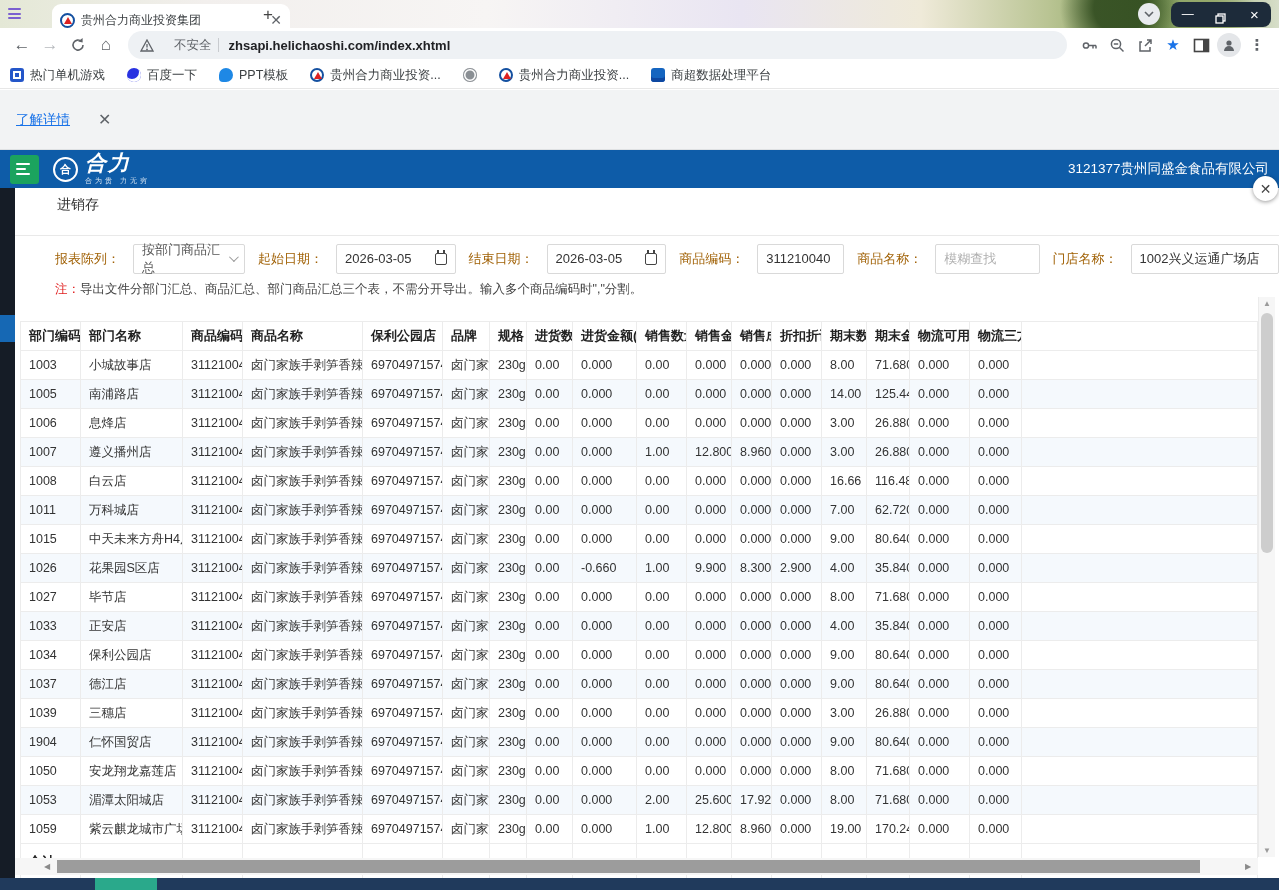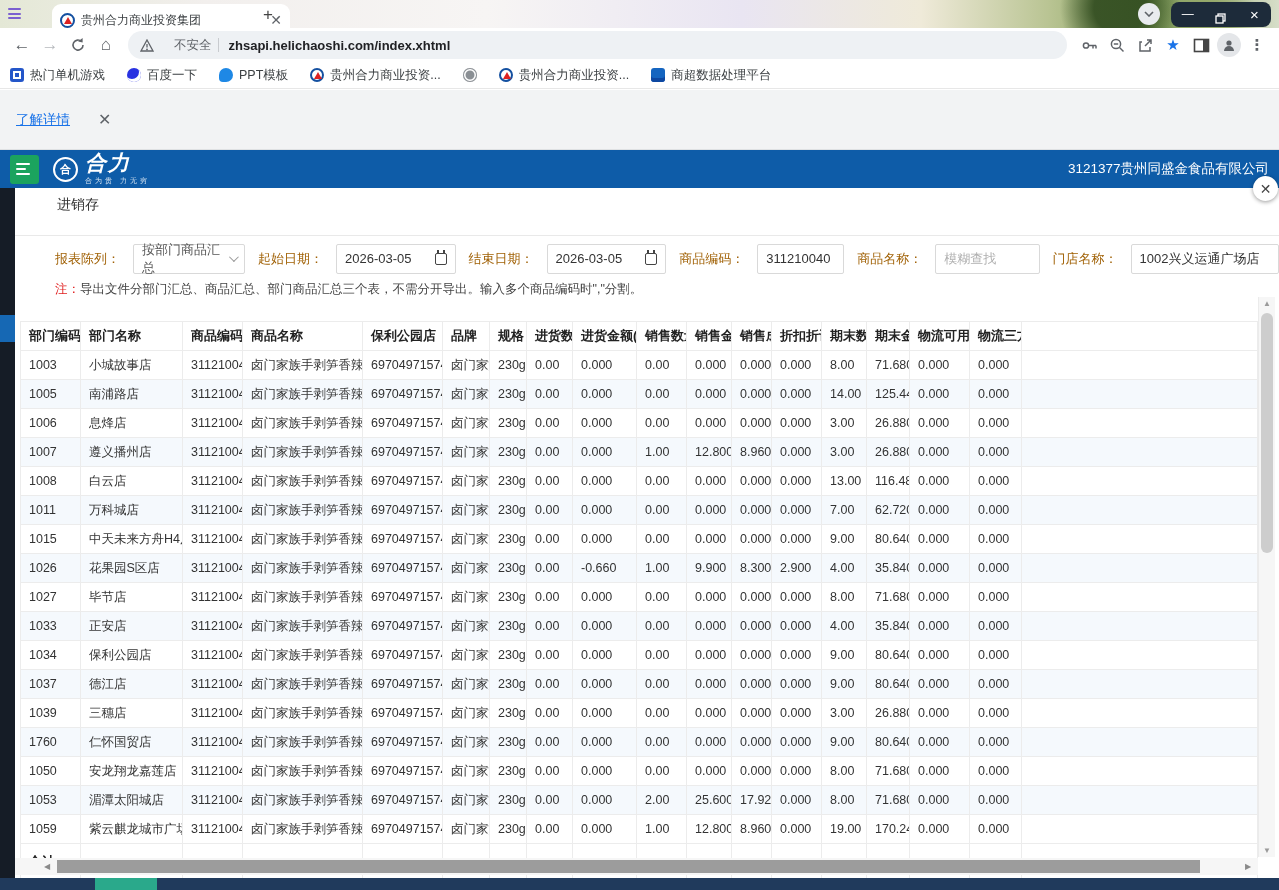--- a/index.html
+++ b/index.html
@@ -440,21 +440,21 @@
               <td>卤门家族手剥笋香辣味230g</td>
               <td>6970497157461</td>
               <td>卤门家族</td>
               <td>230g</td>
               <td>0.00</td>
               <td>0.000</td>
               <td>0.00</td>
               <td>0.000</td>
               <td>0.000</td>
               <td>0.000</td>
-              <td>13.00</td>
+              <td>16.66</td>
               <td>116.480</td>
               <td>0.000</td>
               <td>0.000</td>
               <td></td>
             </tr>
             <tr class="alt">
               <td>1011</td>
               <td>万科城店</td>
               <td>311210040</td>
               <td>卤门家族手剥笋香辣味230g</td>
@@ -607,21 +607,21 @@
               <td>0.000</td>
               <td>0.000</td>
               <td>0.000</td>
               <td>3.00</td>
               <td>26.880</td>
               <td>0.000</td>
               <td>0.000</td>
               <td></td>
             </tr>
             <tr class="alt">
-              <td>1760</td>
+              <td>1904</td>
               <td>仁怀国贸店</td>
               <td>311210040</td>
               <td>卤门家族手剥笋香辣味230g</td>
               <td>6970497157461</td>
               <td>卤门家族</td>
               <td>230g</td>
               <td>0.00</td>
               <td>0.000</td>
               <td>0.00</td>
               <td>0.000</td>

